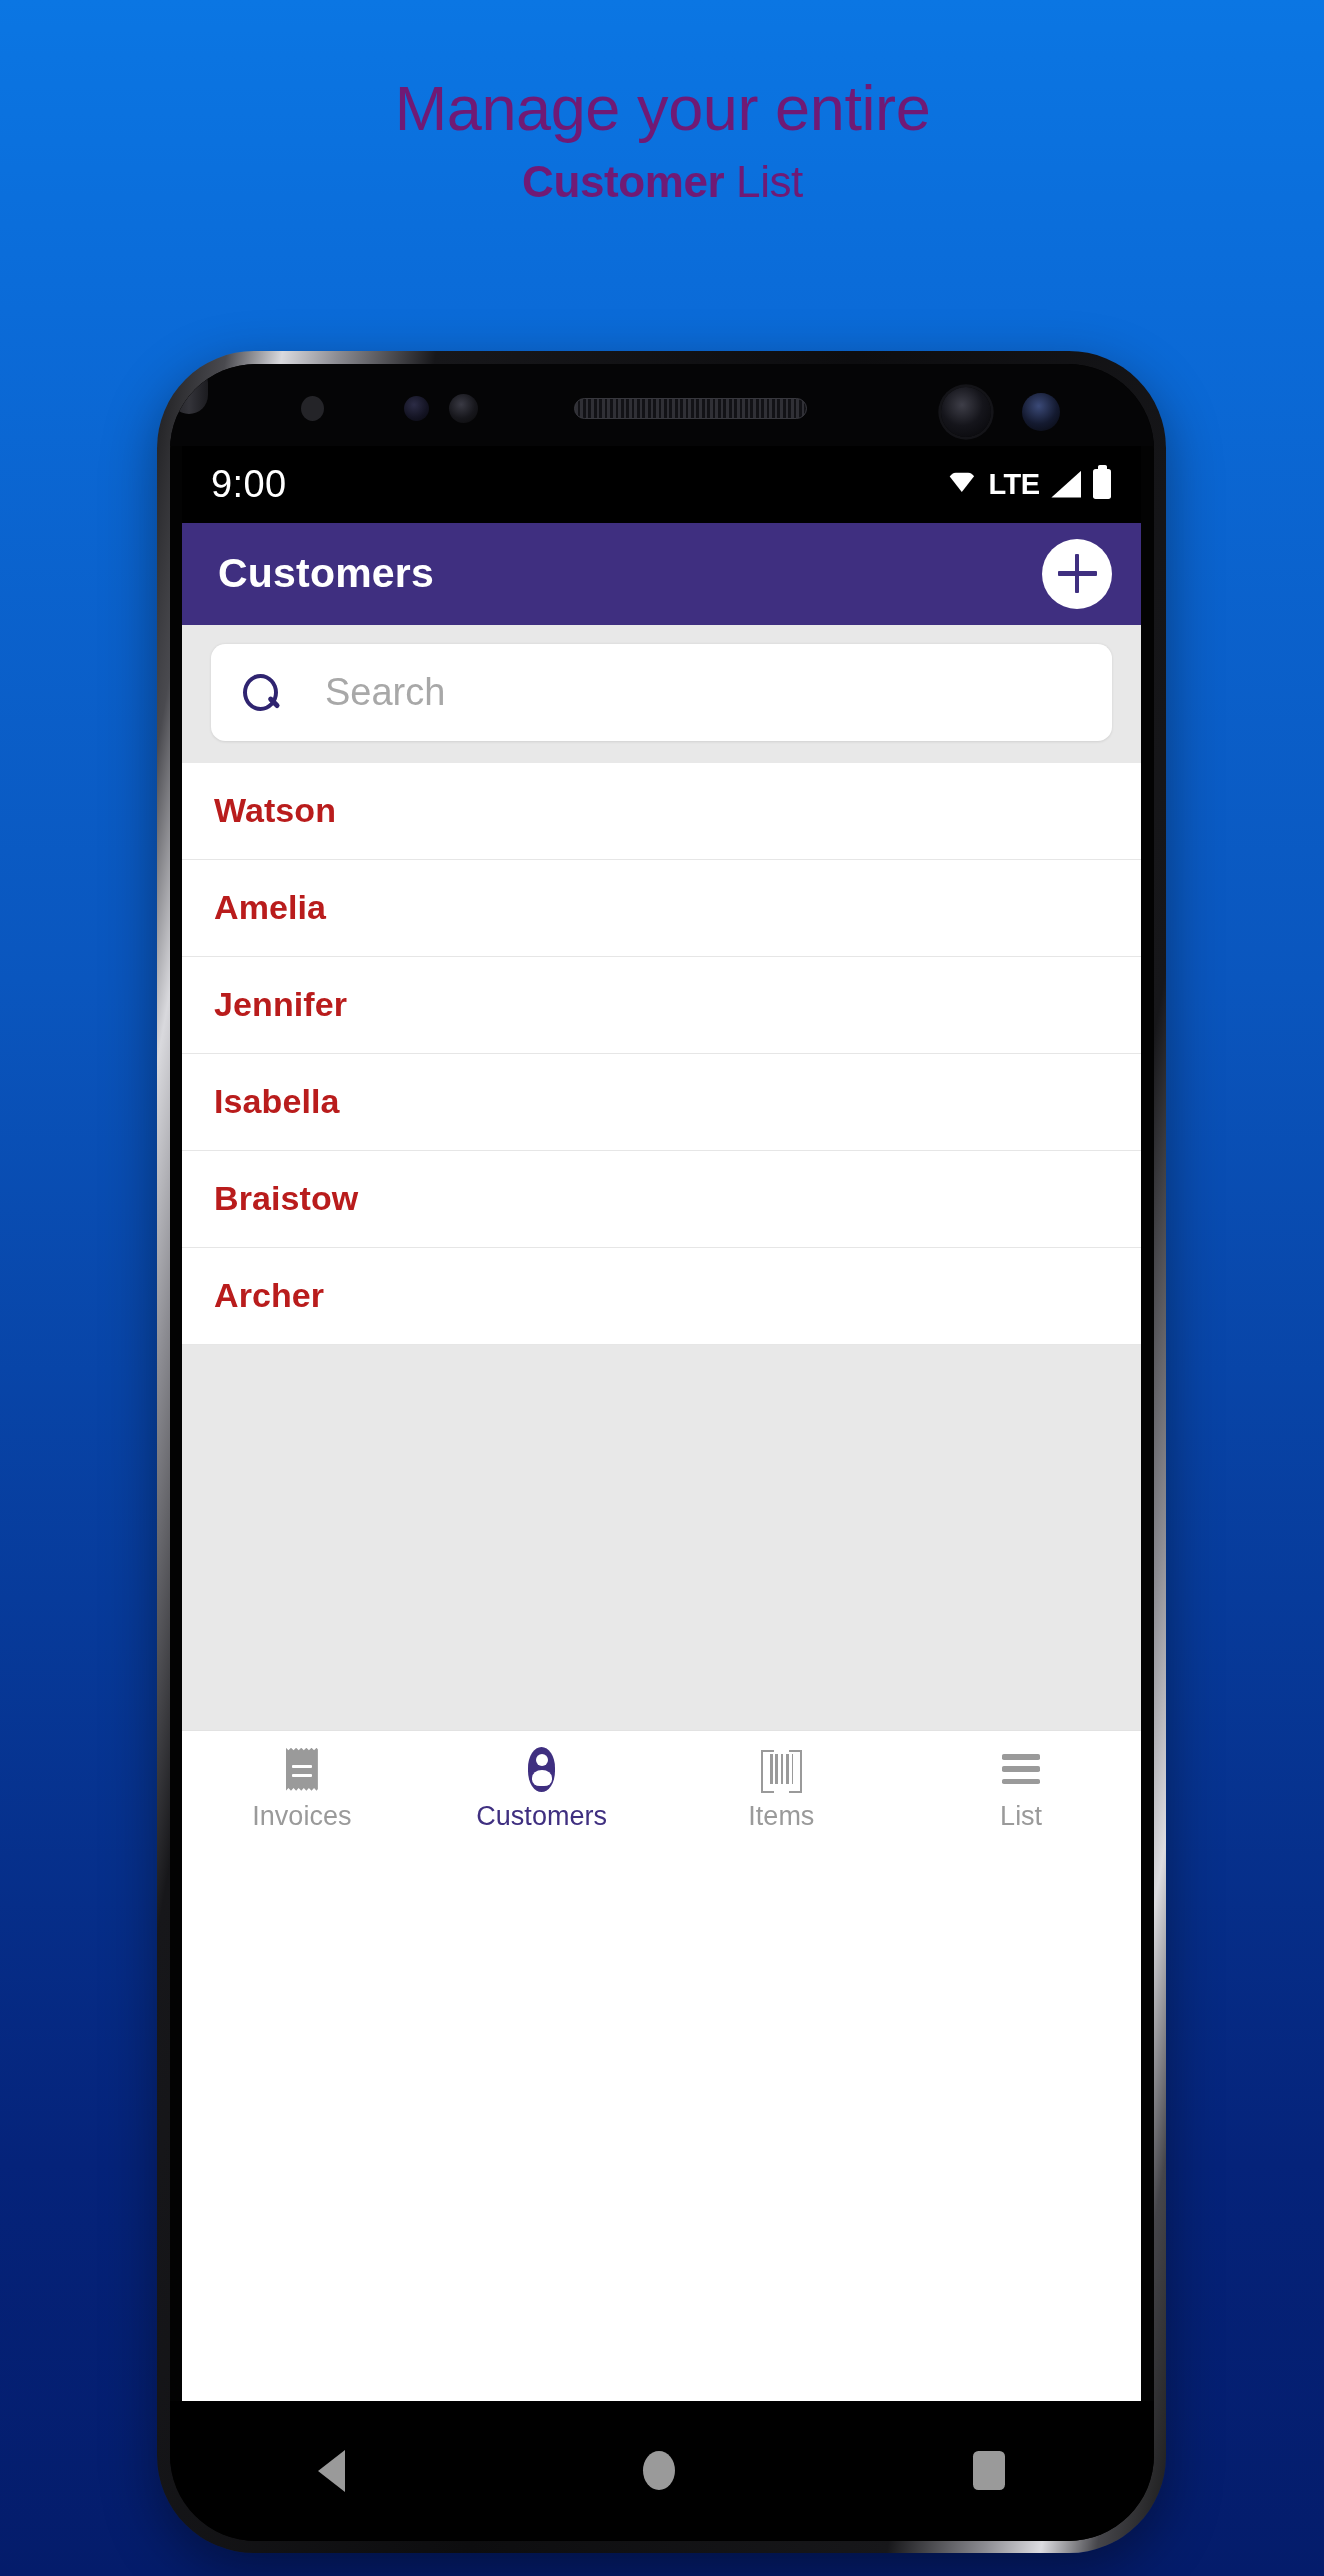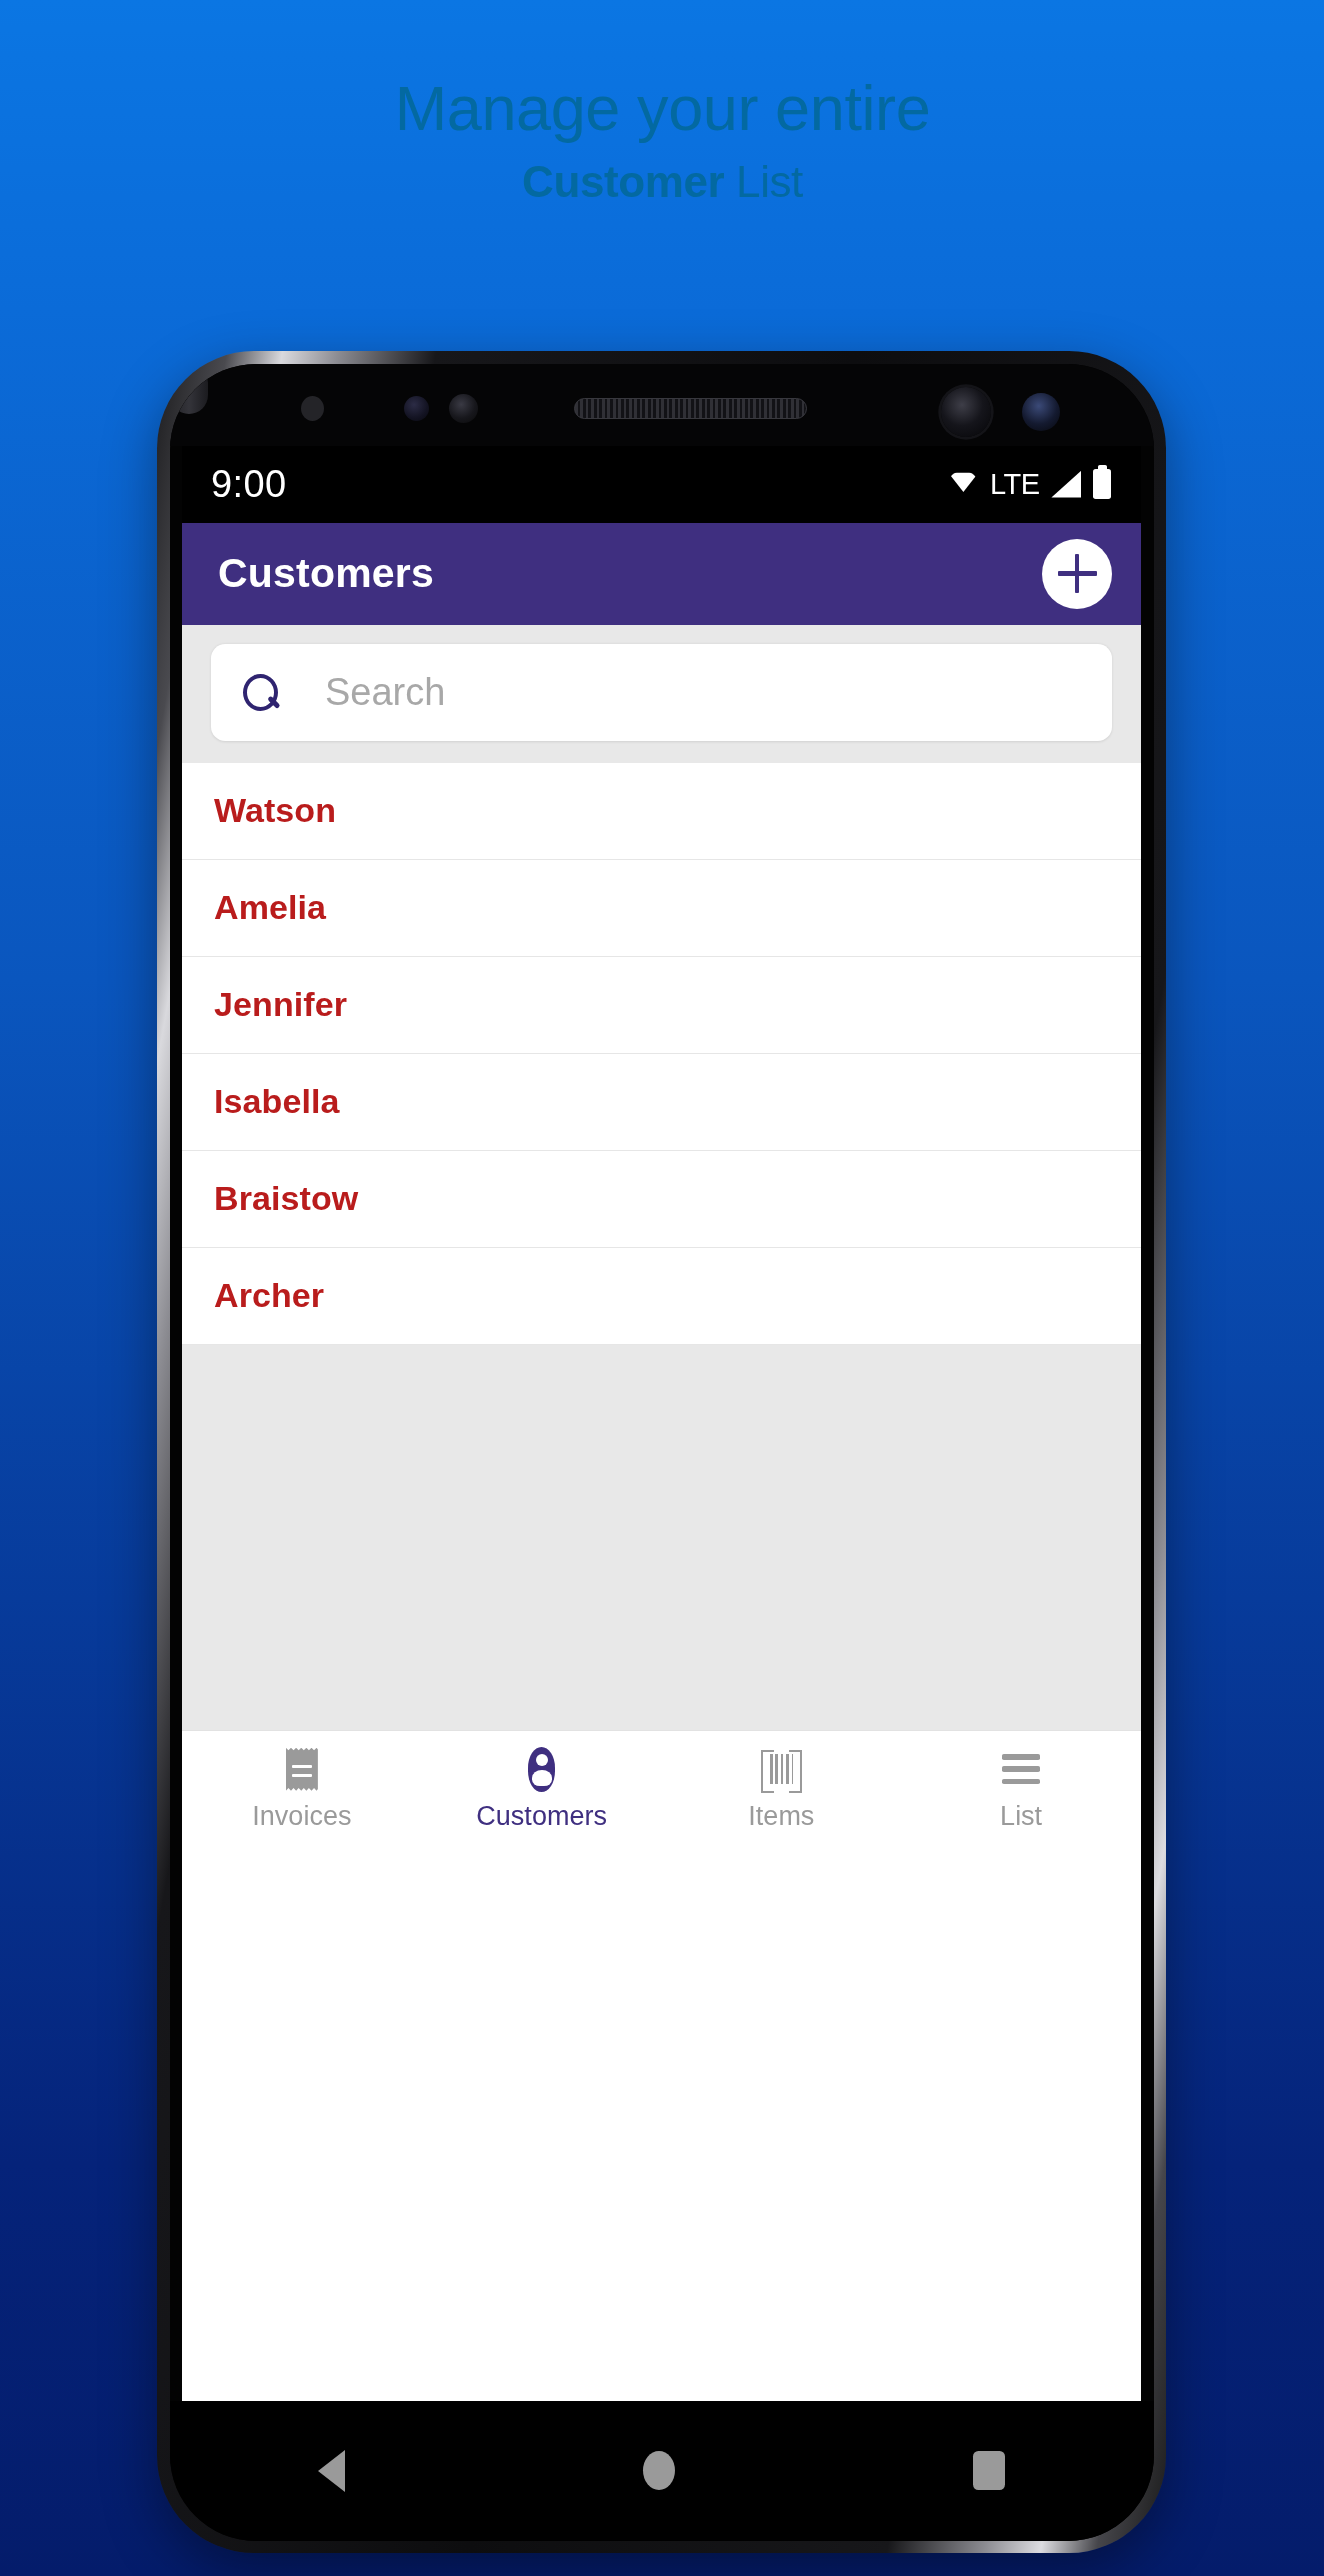--- a/index.html
+++ b/index.html
@@ -9,21 +9,21 @@
     overflow:hidden;
   }
   body {
     background: linear-gradient(to bottom, #0b76e3 0%, #0b6bd8 12%, #0a56be 38%, #073b9b 62%, #05237a 84%, #041c6b 100%);
     position:relative;
   }
 
   
   .headline {
     position:absolute; top:70px; left:0; width:1325px;
-    text-align:center; color:#0369a1;
+    text-align:center; color:#701a75;
     line-height:1.22; letter-spacing:-0.4px;
   }
   .headline .l1 { font-size:63px; font-weight:400; display:block; }
   .headline .l2 { font-size:44px; font-weight:400; display:block; margin-top:8px; }
   .headline .l2 b { font-weight:700; }
 
   
   .phone {
     position:absolute; left:157px; top:351px;
     width:1009px; height:2202px;
@@ -90,21 +90,21 @@
     padding:0 30px 0 29px;
   }
   .status-time { font-size:38px; font-weight:400; letter-spacing:0.4px; }
   .status-right { display:flex; align-items:center; gap:11.6px; }
   .icn-wifi { width:30px; height:27px; position:relative; }
   .icn-wifi::before {
     content:""; position:absolute; left:0; top:0; width:30px; height:21.5px;
     background:#fff; border-radius:50% 50% 50% 50% / 60% 60% 40% 40%;
     clip-path: polygon(0 10%, 100% 10%, 50% 100%);
   }
-  .icn-lte { font-size:29px; font-weight:400; letter-spacing:-0.4px; }
+  .icn-lte { font-size:29px; font-weight:700; letter-spacing:-0.4px; }
   .icn-signal { width:30px; height:27px;
     background:#fff; clip-path: polygon(100% 0, 100% 100%, 0 100%); }
   .icn-batt { width:18px; height:30px; background:#fff; border-radius:2.7px; position:relative; }
   .icn-batt::before { content:""; position:absolute; left:4.5px; top:-4.5px; width:9px; height:4.5px;
                       background:#fff; border-radius:1.8px 1.8px 0 0; }
 
   
   .appbar {
     height:102px; background:#3f2f80;
     display:flex; align-items:center; justify-content:space-between;

